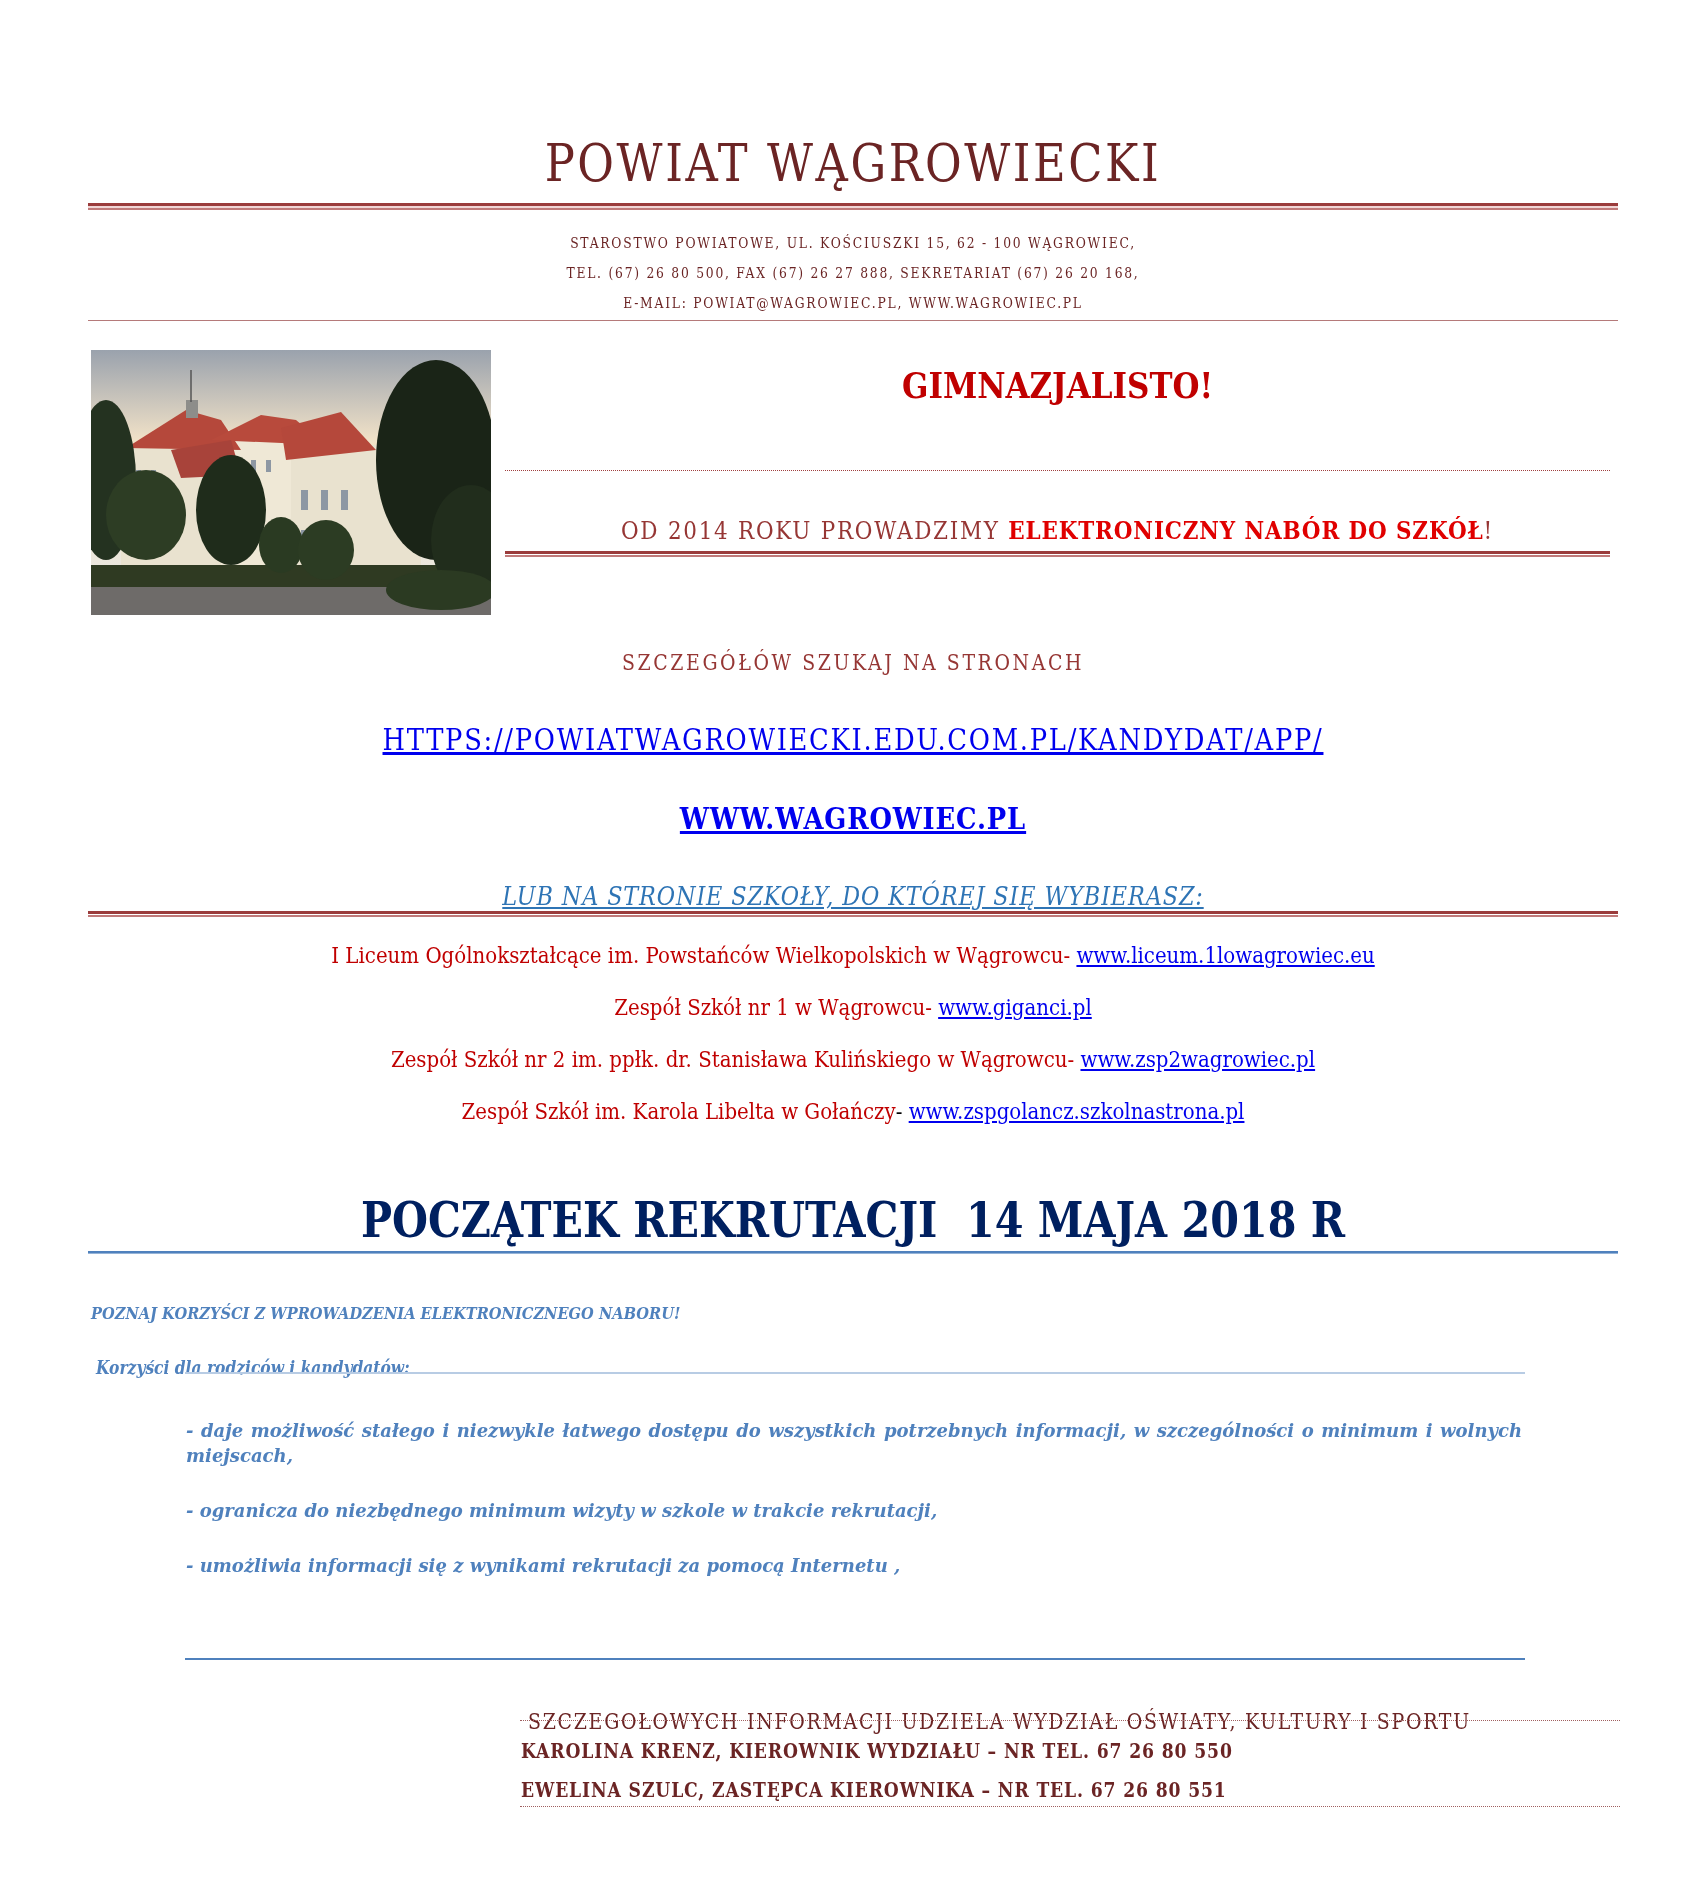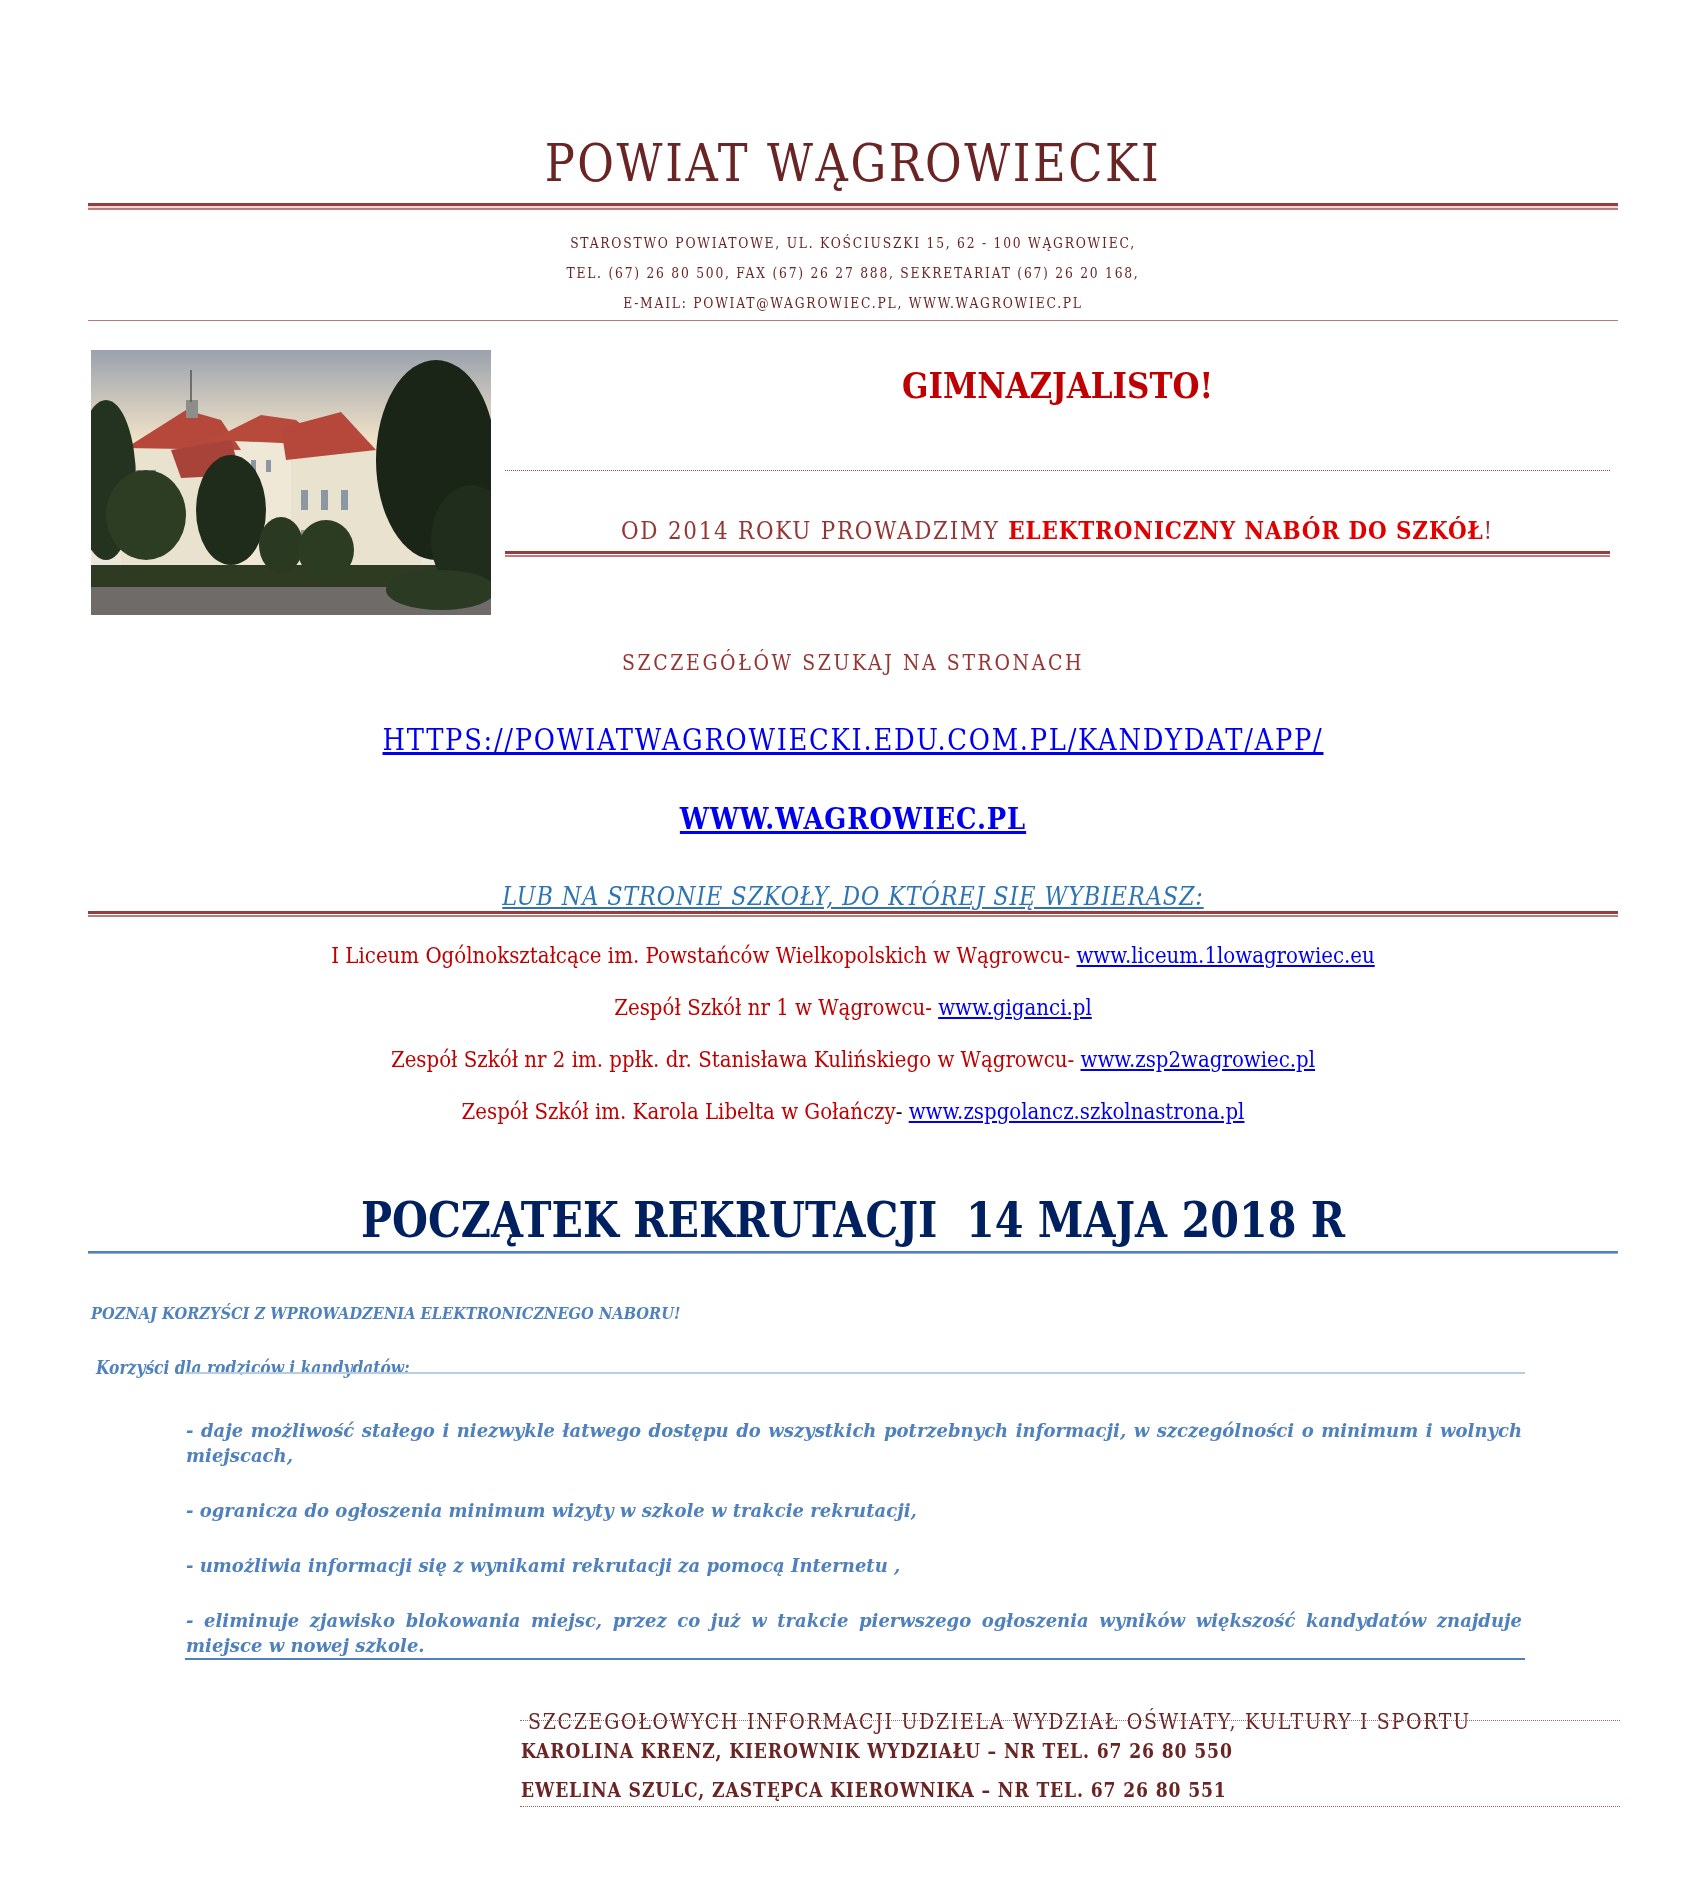--- a/index.html
+++ b/index.html
@@ -177,25 +177,24 @@
 <div class="abs poczatek center">POCZĄTEK REKRUTACJI  14 MAJA 2018 R</div>
 <div class="abs rule-blue" style="top:1251px;"></div>
 
 <div class="abs blue-it poznaj">POZNAJ KORZYŚCI Z WPROWADZENIA ELEKTRONICZNEGO NABORU!</div>
 <div class="abs blue-it korzysci">Korzyści dla rodziców i kandydatów:</div>
 <div class="abs rule-lightblue" style="top:1372px;"></div>
 
 <div class="abs blue-it bullets">
   <div class="b">- daje możliwość stałego i niezwykle łatwego dostępu do wszystkich potrzebnych informacji, w szczególności o minimum i wolnych miejscach,</div>
   <div style="height:30px"></div>
-  <div class="b">- ogranicza do ogłoszenia minimum wizyty w szkole w trakcie rekrutacji,</div>
+  <div class="b">- ogranicza do niezbędnego minimum wizyty w szkole w trakcie rekrutacji,</div>
   <div style="height:30px"></div>
   <div class="b">- umożliwia informacji się z wynikami rekrutacji za pomocą Internetu ,</div>
   <div style="height:30px"></div>
-  <div class="b">- eliminuje zjawisko blokowania miejsc, przez co już w trakcie pierwszego ogłoszenia wyników większość kandydatów znajduje miejsce w nowej szkole.</div>
 </div>
 <div class="abs rule-blue2" style="top:1658px;"></div>
 
 <div class="abs info">SZCZEGOŁOWYCH INFORMACJI UDZIELA WYDZIAŁ OŚWIATY, KULTURY I SPORTU</div>
 <div class="abs dotted2" style="top:1720px; top:1720px;"></div>
 <div class="abs contact" style="top:1736px;">KAROLINA KRENZ, KIEROWNIK WYDZIAŁU – NR TEL. 67 26 80 550</div>
 <div class="abs contact" style="top:1775px;">EWELINA SZULC, ZASTĘPCA KIEROWNIKA – NR TEL. 67 26 80 551</div>
 <div class="abs dotted2" style="top:1806px;"></div>
 
 </body></html>

